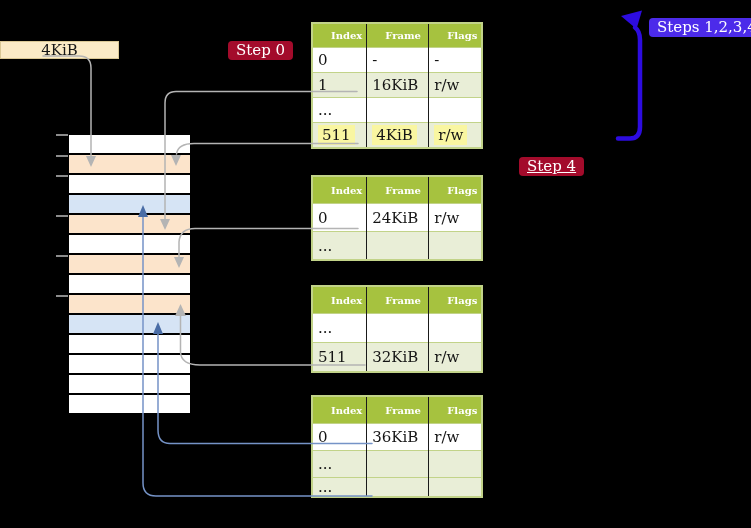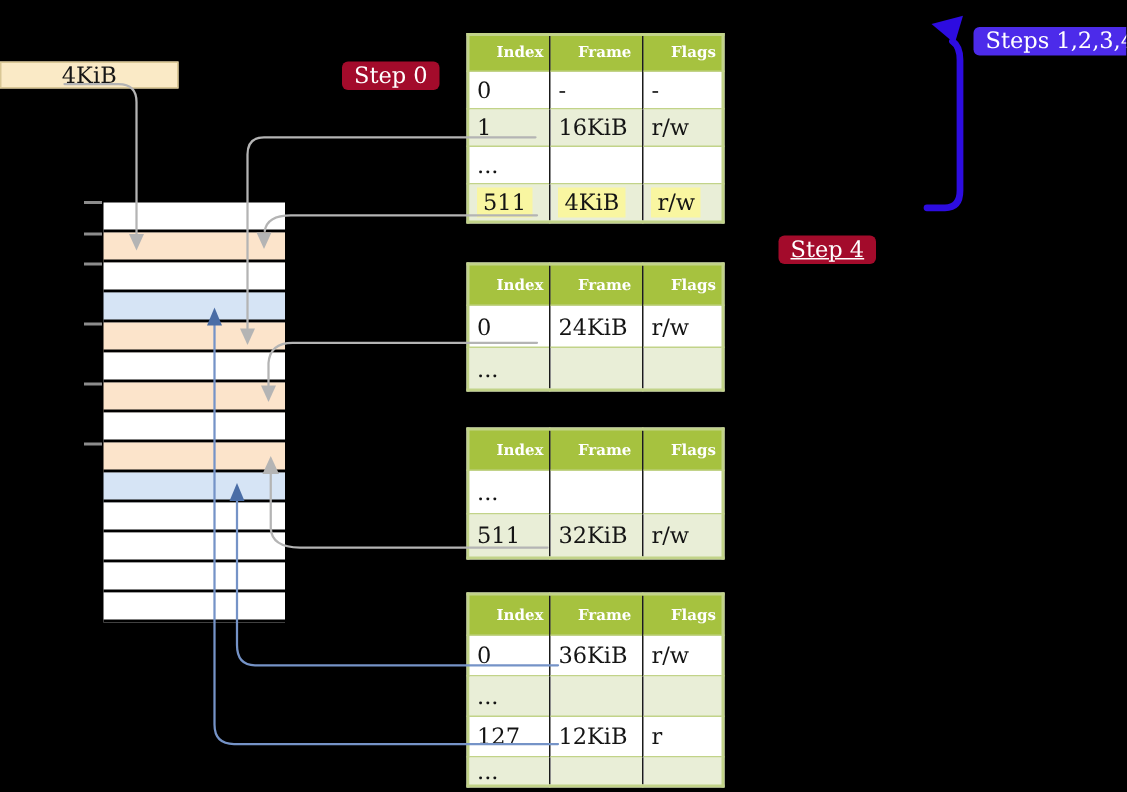--- a/index.html
+++ b/index.html
@@ -188,25 +188,20 @@
           <tr class="white">
             <td>0</td>
             <td>36KiB</td>
             <td>r/w</td>
           </tr>
           <tr class="green">
             <td>...</td>
             <td></td>
             <td></td>
           </tr>
-          <tr class="white">
-            <td>127</td>
-            <td>12KiB</td>
-            <td>r</td>
-          </tr>
           <tr class="green">
             <td>...</td>
             <td></td>
             <td></td>
           </tr>
         </tbody>
       </table>
     </div>
 
   <svg class="overlay" width="751" height="528" viewBox="0 0 751 528">

